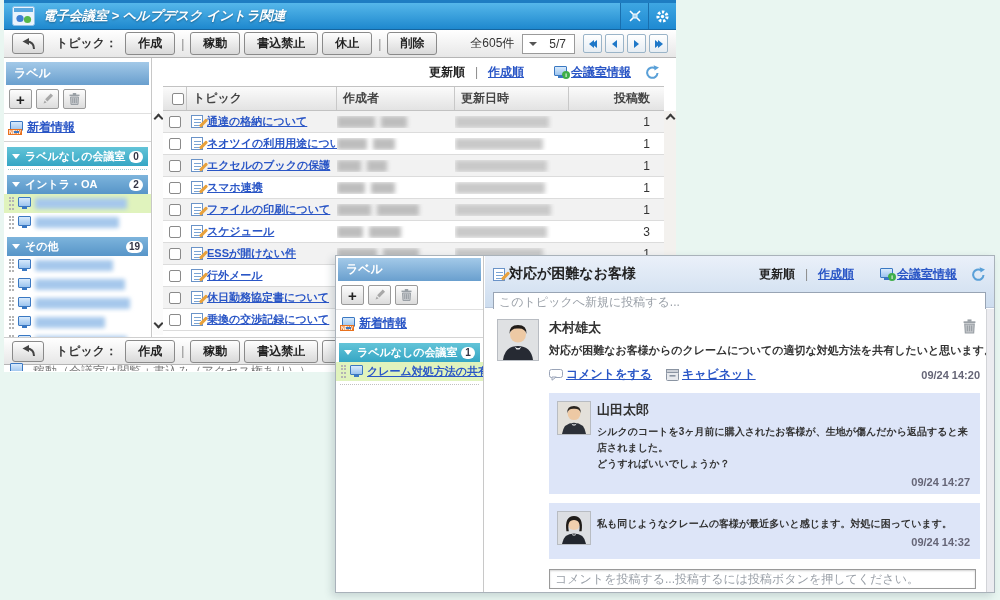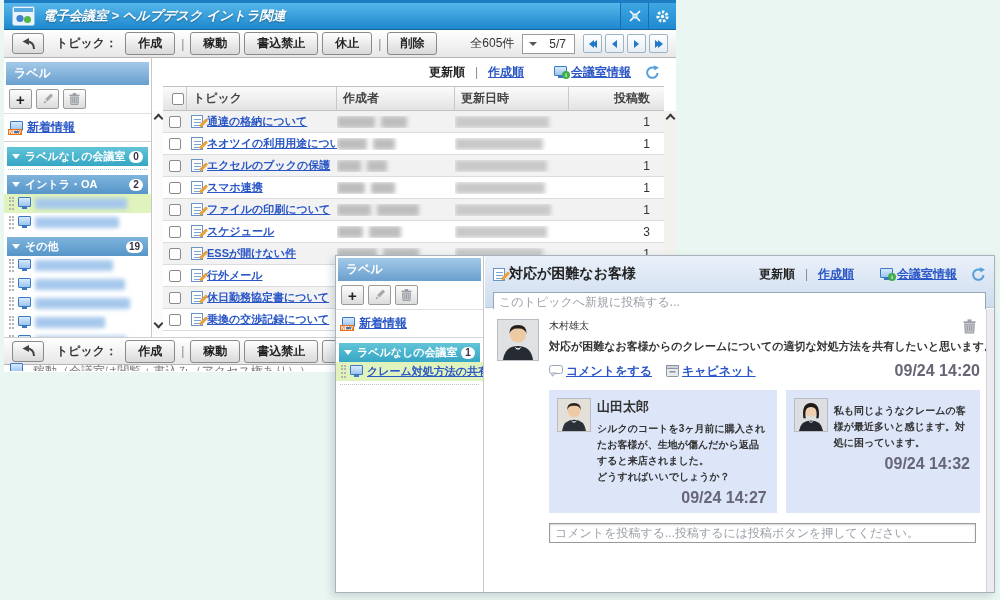--- a/index.html
+++ b/index.html
@@ -130,28 +130,28 @@
   .t-title { font-size:14px; font-weight:bold; color:#222; }
   .t-titlerow .sortlinks { margin-left:auto; display:flex; align-items:center; gap:8px; }
   .t-input { display:block; width:calc(100% - 16px); margin:0 8px; height:19px; border:1px solid #98a4b4;
              background:#fff; font-size:12px; padding:0 5px; color:#333; font-family:inherit; }
   .t-input::placeholder, .c-input::placeholder { color:#9aa0a8; }
   .vscroll { position:absolute; right:0; top:53px; bottom:0; width:8px; background:#ececf0; border-left:1px solid #d2d4d8; }
   .posts { position:absolute; left:0; right:8px; top:53px; bottom:0; background:#fff; padding:8px 6px 0 12px; overflow:hidden; }
   .post { position:relative; padding-left:52px; min-height:62px; }
   .avatar { position:relative; border:1px solid #b8bcc2; overflow:hidden; background:#dfe1e3; flex:none; }
   .av40 { position:absolute; left:0; top:2px; width:42px; height:42px; }
-  .post .pname { font-weight:normal; font-size:10px; padding-top:2px; }
+  .post .pname { font-weight:bold; font-size:13px; padding-top:2px; }
   .post .pbody { font-weight:bold; font-size:11px; margin-top:6px; letter-spacing:0; white-space:nowrap; }
   .post .plinks { display:flex; align-items:center; gap:14px; margin-top:8px; }
   .plink { display:flex; align-items:center; gap:3px; }
   .plink .lnk { font-size:12px; }
-  .time { margin-left:auto; color:#667; font-weight:bold; font-size:16px; }
+  .time { margin-left:auto; color:#667; font-weight:bold; font-size:11px; }
   .post-trash { position:absolute; right:4px; top:2px; cursor:pointer; }
-  .replies { margin:10px 0 0 52px; display:flex; flex-direction:row; gap:9px; }
+  .replies { margin:10px 0 0 52px; display:flex; flex-direction:column; gap:9px; }
   .reply { position:relative; background:#dde5f8; padding:8px 10px 6px 48px; min-height:56px; }
   .av32 { position:absolute; left:8px; top:8px; width:34px; height:34px; }
   .reply .pname { font-weight:bold; font-size:13px; }
   .reply .pbody { font-weight:bold; font-size:10px; margin-top:5px; line-height:1.6; white-space:pre-line; }
   .reply .time { display:block; text-align:right; margin-top:4px; }
   .c-input { display:block; width:calc(100% - 56px); margin:10px 0 0 52px; height:20px; border:1px solid #9a9a9a;
              box-shadow:inset 0 1px 2px rgba(0,0,0,.18); font-size:12px; padding:0 5px; font-family:inherit; color:#333; }
 </style>
 </head>
 <body>

